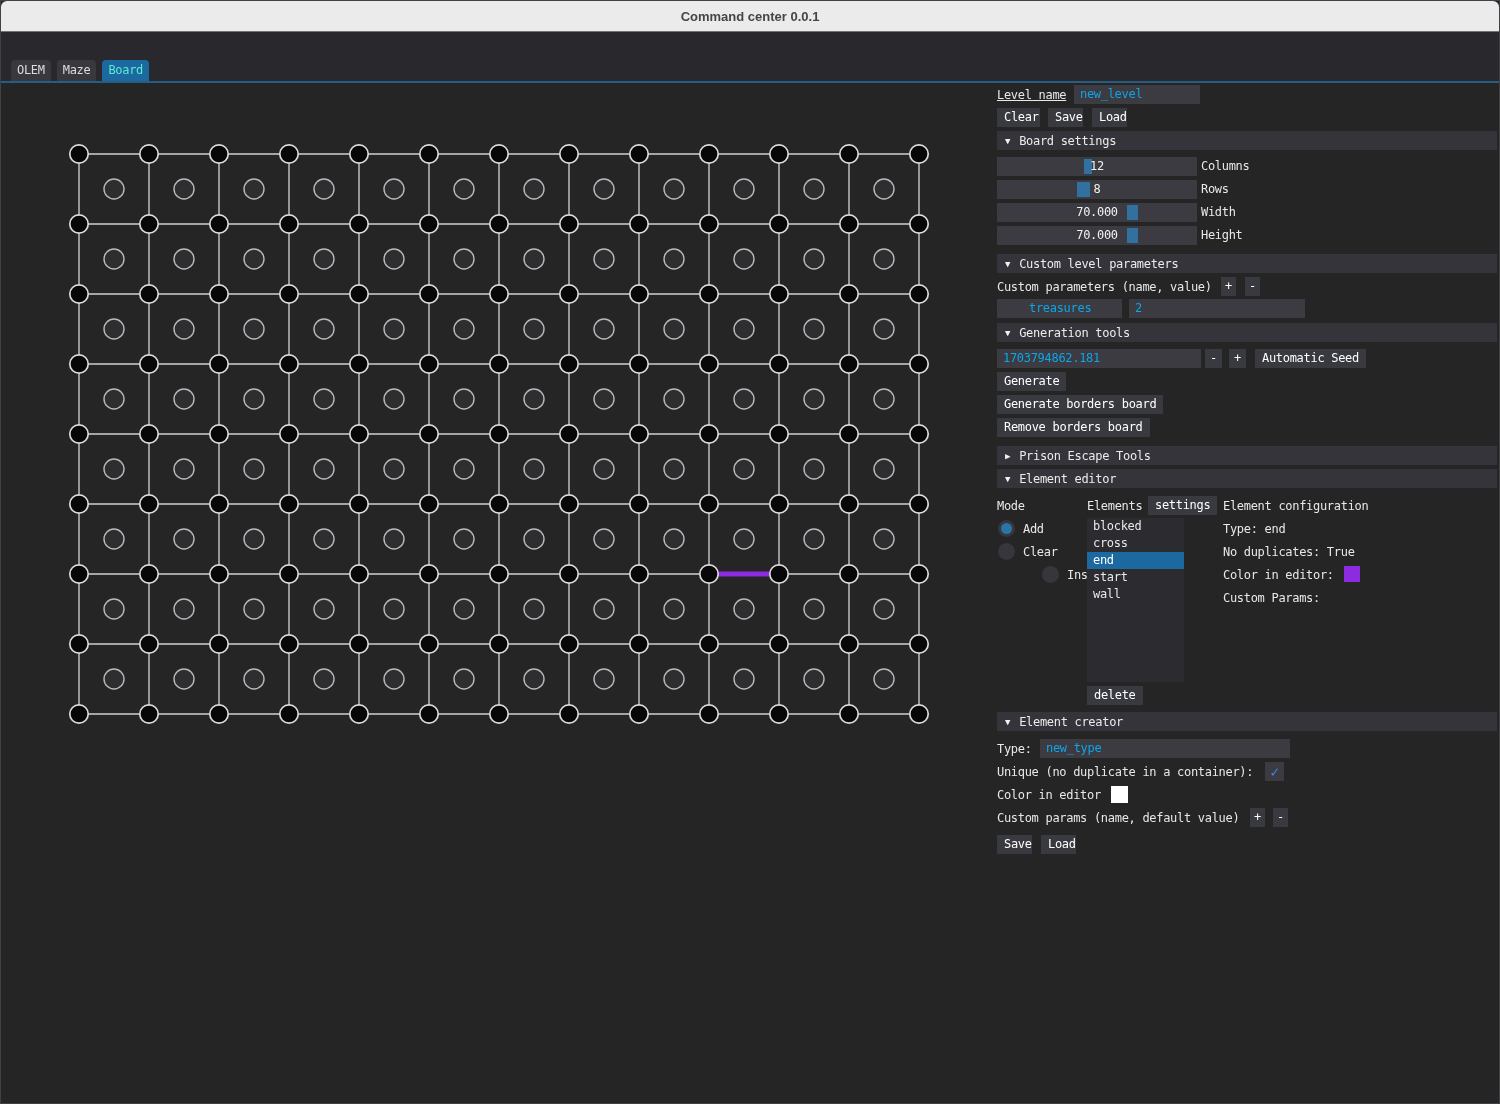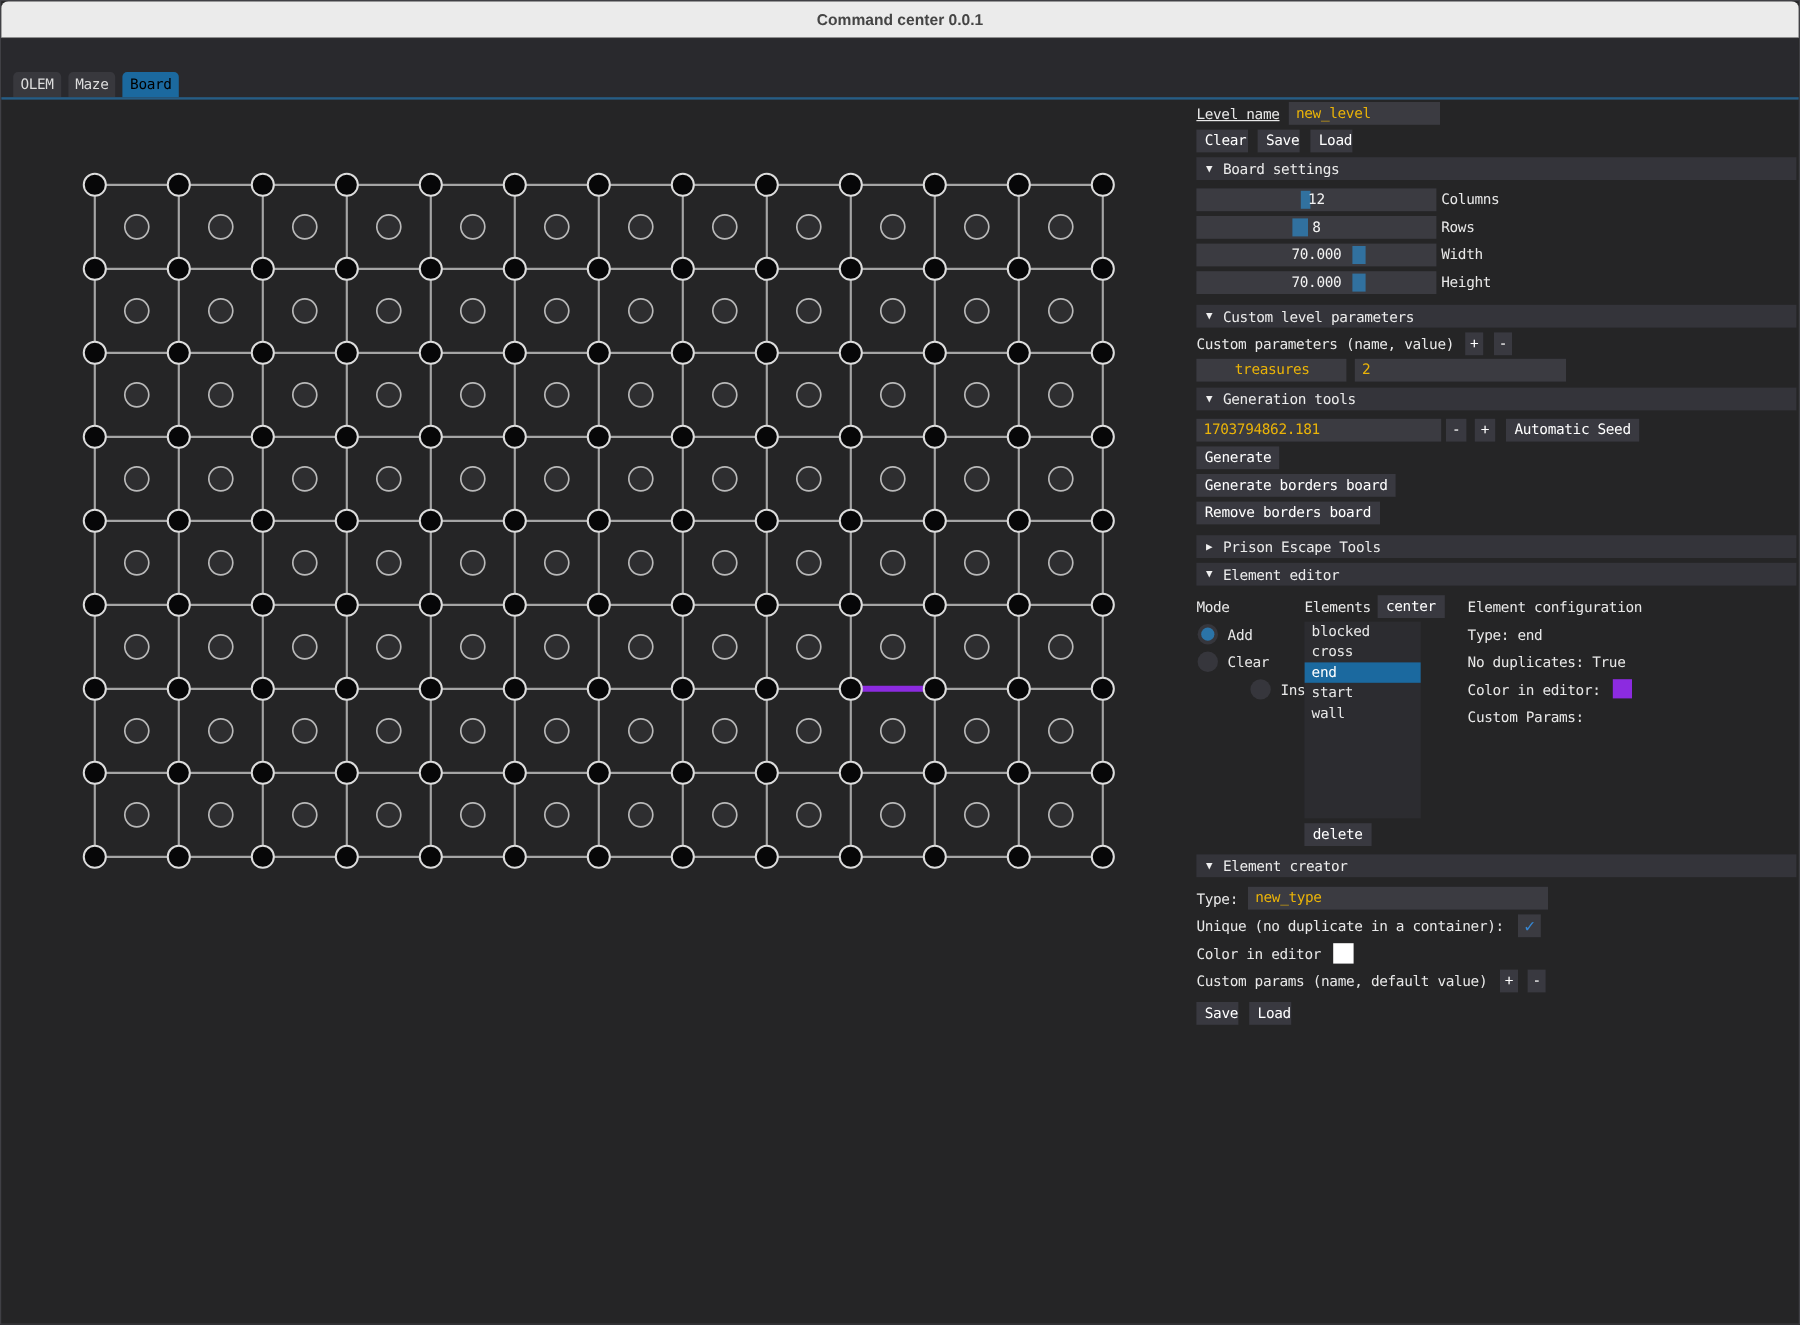--- a/index.html
+++ b/index.html
@@ -18,35 +18,35 @@
     font-family:"Liberation Sans", sans-serif; font-weight:bold;
     font-size:13px; color:#454545; letter-spacing:0;
     border-radius:6px 6px 0 0;
   }
   .topstrip { position:absolute; left:0; top:31px; width:100%; height:51px; background:#29292d; }
   .tabbar { position:absolute; left:10px; top:59px; height:21px; display:flex; gap:6px; }
   .tab {
     height:21px; padding:0 6px; line-height:21px;
     background:#38383d; color:#dcdcdc; border-radius:4px 4px 0 0; cursor:pointer;
   }
-  .tab.active { background:#1b699f; color:#000000; }
+  .tab.active { background:#1b699f; color:#5eead4; }
   .tabline { position:absolute; left:0; top:80px; width:100%; height:2px; background:#265d85; }
 
   svg.board { position:absolute; left:0; top:0; width:1500px; height:1104px; }
 
   .hdr {
     position:absolute; left:996px; right:2px; height:19px;
     background:#34343a; display:flex; align-items:center; gap:9px;
     padding-left:8px; color:#ececec; cursor:pointer;
   }
   .hdr .arr { font-size:9px; color:#f0f0f0; }
   .lbl { position:absolute; height:18px; line-height:18px; white-space:nowrap; }
   .field {
     position:absolute; height:19px; line-height:19px; background:#3b3b41;
-    color:#eab308; padding:0 6px; white-space:nowrap; overflow:hidden; cursor:text;
+    color:#0ea5e9; padding:0 6px; white-space:nowrap; overflow:hidden; cursor:text;
   }
   .btn {
     position:absolute; height:19px; line-height:19px; background:#393940;
     color:#ffffff; padding:0 7px; text-align:center; cursor:pointer; white-space:nowrap;
   }
   .btn.sq { padding:0; width:17px; }
   .slider { position:absolute; width:200px; height:19px; background:#3b3b41; cursor:ew-resize; }
   .slider .grab { position:absolute; top:2px; bottom:2px; background:#31719f; }
   .slider .val { position:absolute; inset:0; text-align:center; line-height:19px; color:#f2f2f2; }
 
@@ -579,21 +579,21 @@
   <div class="radio" style="left:997px; top:542px;">
     <span class="circ"></span>
     <span>Clear</span>
   </div>
   <div class="radio" style="left:1041px; top:565px;">
     <span class="circ"></span>
     <span>Inspect</span>
   </div>
 
   <div class="lbl" style="left:1086px; top:496px;">Elements</div>
-  <div class="btn" style="left:1147px; top:495px;">center</div>
+  <div class="btn" style="left:1147px; top:495px;">settings</div>
   <div class="listbox" style="left:1086px; top:517px; width:97px; height:164px;">
     <div class="item">blocked</div>
     <div class="item">cross</div>
     <div class="item sel">end</div>
     <div class="item">start</div>
     <div class="item">wall</div>
   </div>
   <div class="btn" style="left:1086px; top:685px;">delete</div>
 
   <div class="lbl" style="left:1222px; top:496px;">Element configuration</div>

